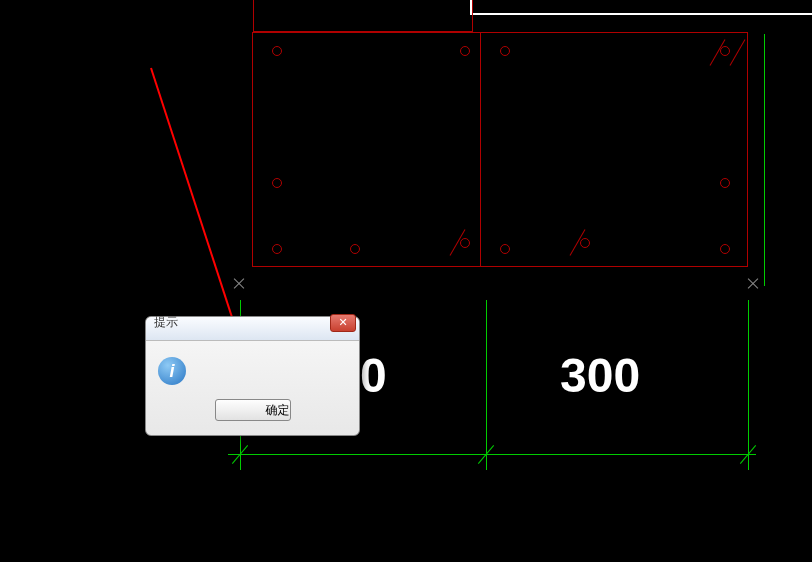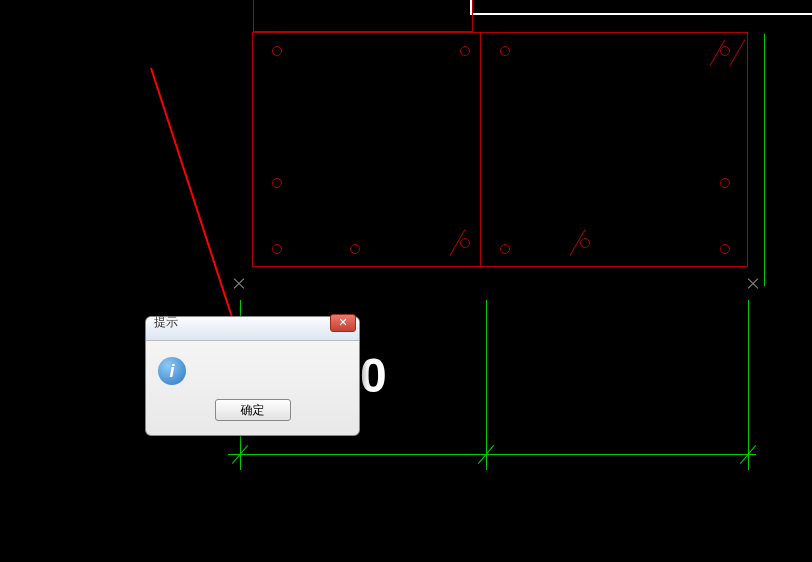--- a/index.html
+++ b/index.html
@@ -163,21 +163,21 @@
     .ok-btn {
       width: 76px;
       height: 22px;
       background: linear-gradient(#fefefe, #e2e2e2);
       border: 1px solid #888;
       border-radius: 3px;
       font-size: 12px;
       cursor: pointer;
       display: flex;
       align-items: center;
-      justify-content: center;
+      justify-content: flex-end;
     }
   </style>
 </head>
 <body>
 
 <div class="canvas">
 
   <div class="white-box" style="left:470px; top:-20px; width:350px; height:35px;"></div>
 
   <div class="red-line" style="left:253px; top:-30px; width:220px; height:62px;"></div>
@@ -213,20 +213,21 @@
 
   <div class="green-line" style="left:240px; top:300px; width:1px; height:170px;"></div>
   <div class="green-line" style="left:486px; top:300px; width:1px; height:170px;"></div>
   <div class="green-line" style="left:748px; top:300px; width:1px; height:170px;"></div>
 
   <div class="green-diag" style="left:228px; top:454px; transform:rotate(-50deg);"></div>
   <div class="green-diag" style="left:474px; top:454px; transform:rotate(-50deg);"></div>
   <div class="green-diag" style="left:736px; top:454px; transform:rotate(-50deg);"></div>
 
   <div class="dim-text" style="left:360px; top:348px;">0</div>
+  <div class="dim-text" style="left:560px; top:348px;">300</div>
 
   <div class="arrow-line" style="left:150px; top:68px; height:310px; transform:rotate(-18deg);"></div>
   <div class="arrow-head" style="left:241px; top:347px; transform:rotate(-18deg);"></div>
 
   <div class="dialog">
     <div class="dialog-title">
       <span>提示</span>
       <div class="close-btn">
         <span>✕</span>
       </div>

